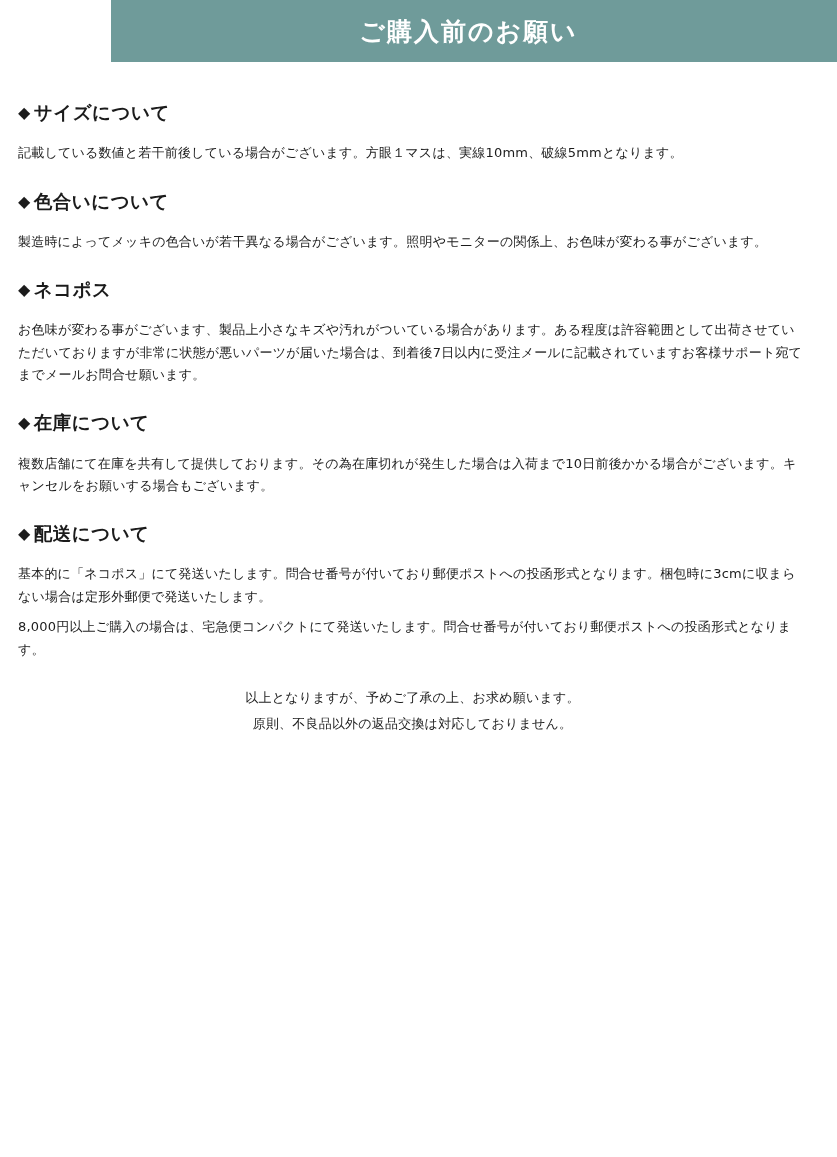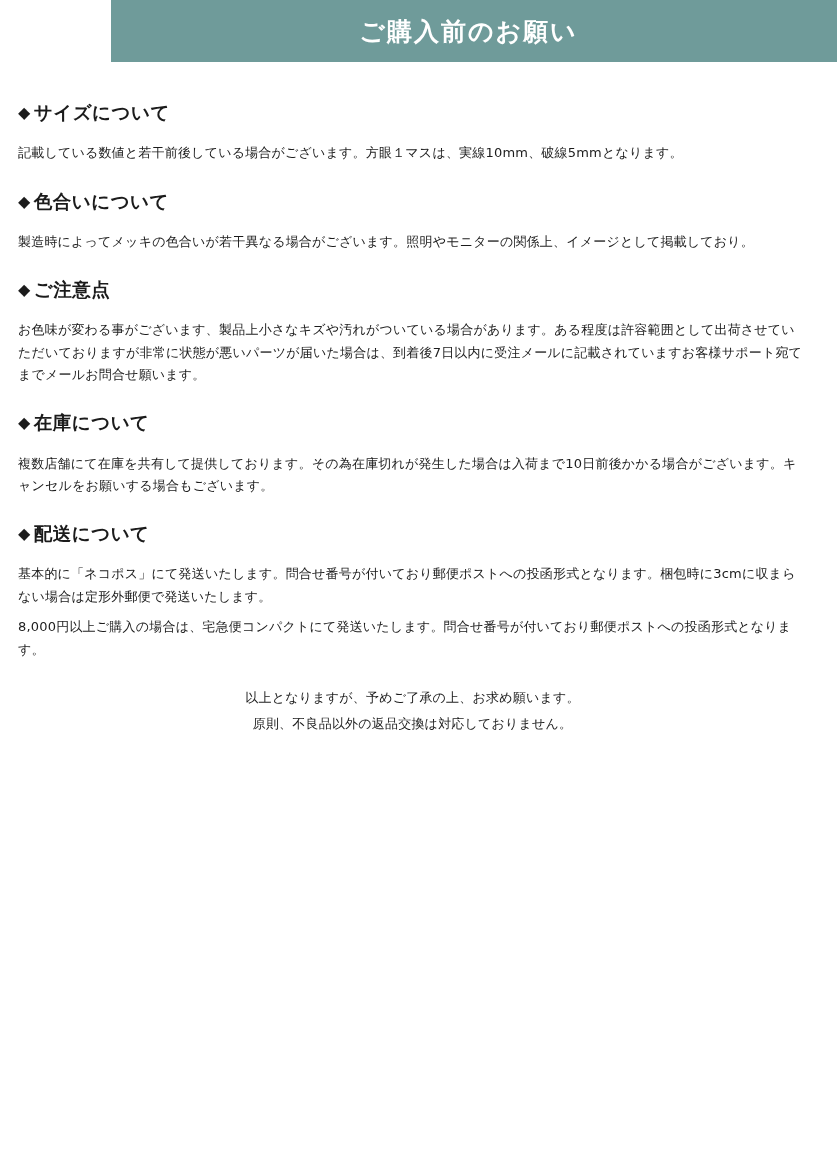--- a/index.html
+++ b/index.html
@@ -109,26 +109,26 @@
 
   <div class="content">
 
     <div class="section">
       <h2 class="section-heading"><span class="diamond">◆</span><span>サイズについて</span></h2>
       <p class="body-text">記載している数値と若干前後している場合がございます。方眼１マスは、実線10mm、破線5mmとなります。</p>
     </div>
 
     <div class="section">
       <h2 class="section-heading"><span class="diamond">◆</span><span>色合いについて</span></h2>
-      <p class="body-text">製造時によってメッキの色合いが若干異なる場合がございます。照明やモニターの関係上、イメージとして掲載しており。</p>
+      <p class="body-text">製造時によってメッキの色合いが若干異なる場合がございます。照明やモニターの関係上、お色味が変わる事がございます。</p>
     </div>
 
 
     <div class="section">
-      <h2 class="section-heading"><span class="diamond">◆</span><span>ご注意点</span></h2>
+      <h2 class="section-heading"><span class="diamond">◆</span><span>ネコポス</span></h2>
       <p class="body-text">お色味が変わる事がございます、製品上小さなキズや汚れがついている場合があります。ある程度は許容範囲として出荷させていただいておりますが非常に状態が悪いパーツが届いた場合は、到着後7日以内に受注メールに記載されていますお客様サポート宛てまでメールお問合せ願います。</p>
     </div>
 
     <div class="section">
       <h2 class="section-heading"><span class="diamond">◆</span><span>在庫について</span></h2>
       <p class="body-text">複数店舗にて在庫を共有して提供しております。その為在庫切れが発生した場合は入荷まで10日前後かかる場合がございます。キャンセルをお願いする場合もございます。</p>
     </div>
 
     <div class="section">
       <h2 class="section-heading"><span class="diamond">◆</span><span>配送について</span></h2>

